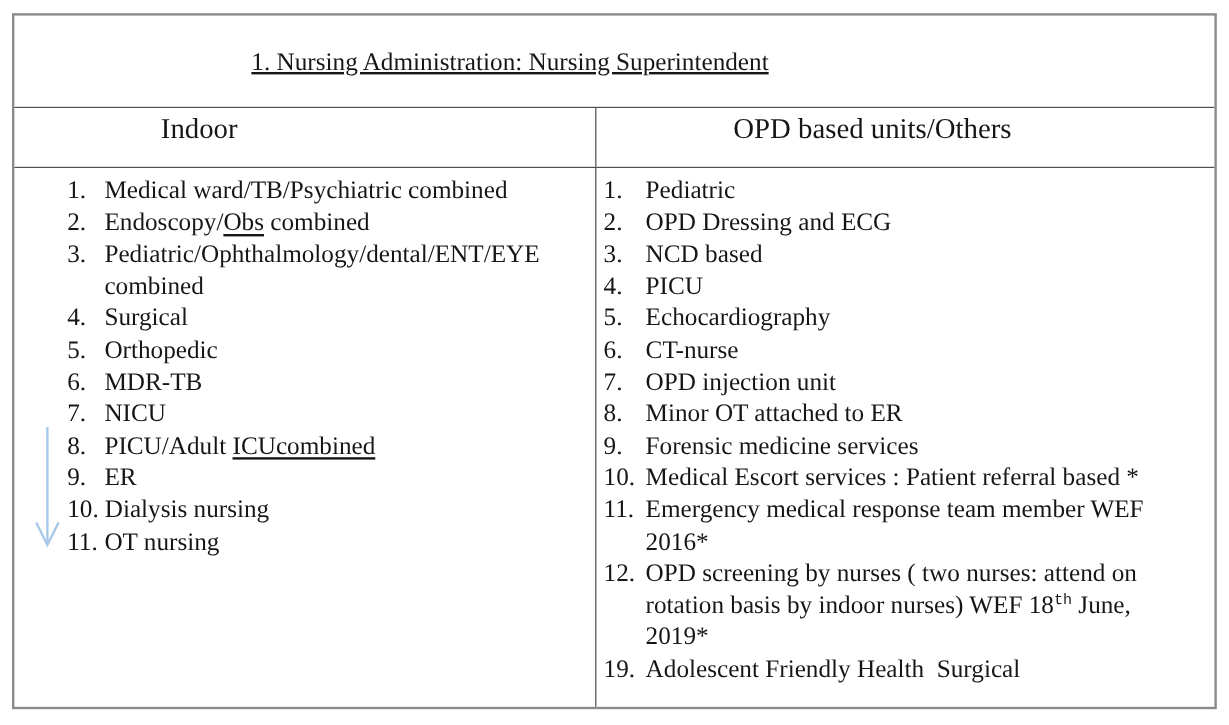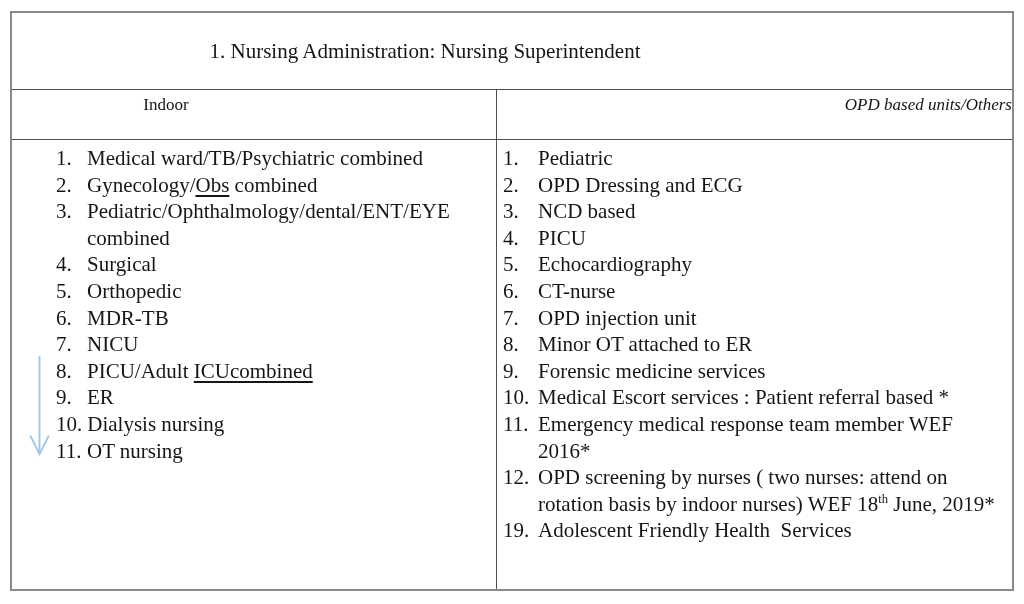--- a/index.html
+++ b/index.html
@@ -22,60 +22,61 @@
     position:absolute;left:10px;top:11px;width:1004px;height:580px;
     border:2px solid var(--border_outer);
     background:var(--background);
   }
   .title-row{
     position:absolute;left:0;top:0;width:100%;height:77px;
     border-bottom:1.5px solid var(--border_inner);
     display:flex;align-items:center;justify-content:center;
     padding-right:174px;
     font-size:21px;
+    text-decoration:underline;
   }
   .header-row{
     position:absolute;left:0;top:77px;width:100%;height:50px;
     border-bottom:1.5px solid var(--border_inner);
     display:flex;
-    font-size:17px;
+    font-size:24px;
   }
   .body-row{
     position:absolute;left:0;top:127px;width:100%;height:449px;
     display:flex;
   }
   .cell-left{
     width:485px;height:100%;
     border-right:1.5px solid var(--border_inner);
   }
   .cell-right{flex:1;height:100%;}
   .header-cell-left{
     text-align:center;padding-top:5px;padding-right:176px;
   }
   .header-cell-right{
-    text-align:right;padding-top:5px;padding-left:114px;font-style:italic;
+    text-align:left;padding-top:5px;padding-left:114px;
   }
   .list{font-size:21px;line-height:26.6px;}
   .indoor-list{padding:5px 8px 0 44px;}
   .opd-list{padding:5px 12px 0 6px;}
   .li{display:flex;align-items:flex-start;}
   .num{display:inline-block;flex-shrink:0;}
   .indoor-list .num{min-width:26px;margin-right:5px;}
   .opd-list .num{min-width:28px;margin-right:7px;}
   .txt{flex:1;white-space:pre-wrap;}
   .wavy{
     text-decoration-line:underline;
     text-decoration-style:wavy;
     text-decoration-color:var(--squiggle);
     text-decoration-thickness:1px;
     text-underline-offset:3px;
     text-decoration-skip-ink:none;
     text-decoration:underline;
   }
-  .sup{font-size:0.6em;vertical-align:super;line-height:0;}
+  .sup{font-size:0.6em;vertical-align:super;line-height:0;font-family:Liberation Mono, monospace;}
   .arrow-svg{position:absolute;left:28px;top:352px;width:22px;height:108px;}
 </style>
 </head>
 <body>
 
 <div class="doc-table">
 
   <div class="title-row">
     <span>1. Nursing Administration: Nursing Superintendent</span>
   </div>
@@ -87,21 +88,21 @@
 
   <div class="body-row">
     <div class="cell-left">
       <div class="list indoor-list">
           <div class="li">
             <span class="num">1.</span>
             <span class="txt"><span>Medical ward/TB/Psychiatric combined</span></span>
           </div>
           <div class="li">
             <span class="num">2.</span>
-            <span class="txt"><span>Gynecology/</span><span class="wavy">Obs</span><span> combined</span></span>
+            <span class="txt"><span>Endoscopy/</span><span class="wavy">Obs</span><span> combined</span></span>
           </div>
           <div class="li">
             <span class="num">3.</span>
             <span class="txt"><span>Pediatric/Ophthalmology/dental/ENT/EYE combined</span></span>
           </div>
           <div class="li">
             <span class="num">4.</span>
             <span class="txt"><span>Surgical</span></span>
           </div>
           <div class="li">
@@ -179,21 +180,21 @@
           <div class="li">
             <span class="num">11.</span>
             <span class="txt"><span>Emergency medical response team member WEF 2016*</span></span>
           </div>
           <div class="li">
             <span class="num">12.</span>
             <span class="txt"><span>OPD screening by nurses ( two nurses: attend on rotation basis by indoor nurses) WEF 18</span><span class="sup">th</span><span> June, 2019*</span></span>
           </div>
           <div class="li">
             <span class="num">19.</span>
-            <span class="txt"><span>Adolescent Friendly Health  Services</span></span>
+            <span class="txt"><span>Adolescent Friendly Health  Surgical</span></span>
           </div>
         </div>
     </div>
   </div>
 
 </div>
 
 <svg class="arrow-svg" viewBox="0 0 22 110" fill="none" xmlns="http://www.w3.org/2000/svg">
   <line x1="11.5" y1="4" x2="11.5" y2="102" stroke-width="2" stroke="#a5c8e8"></line>
   <polyline points="2,85 11.5,104 21,85" stroke-width="2" stroke-linejoin="miter" stroke="#a5c8e8"></polyline>

